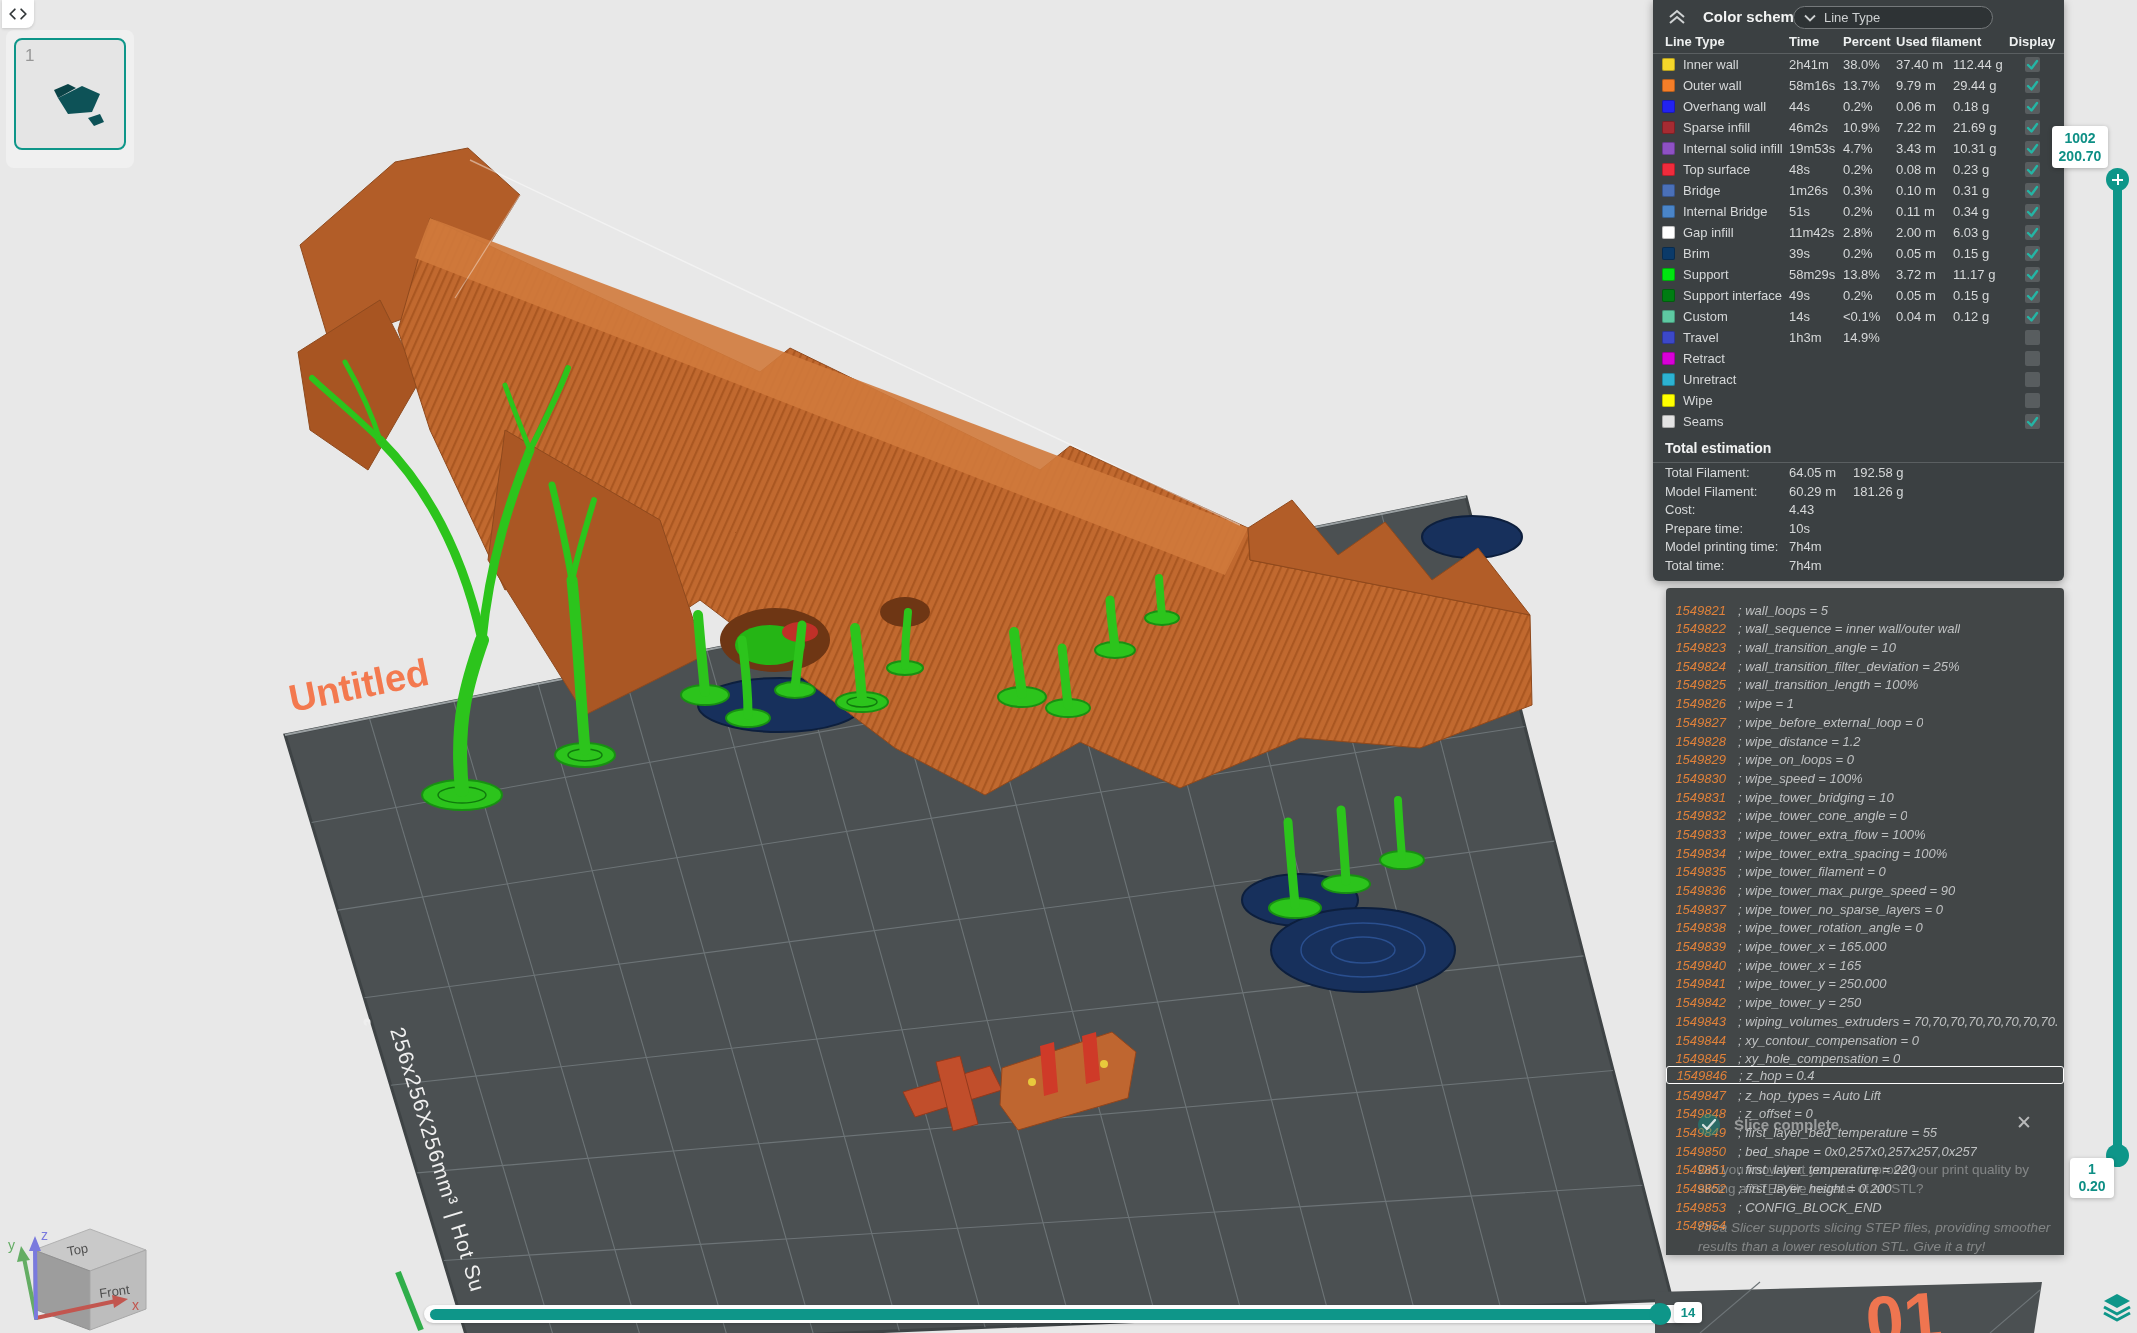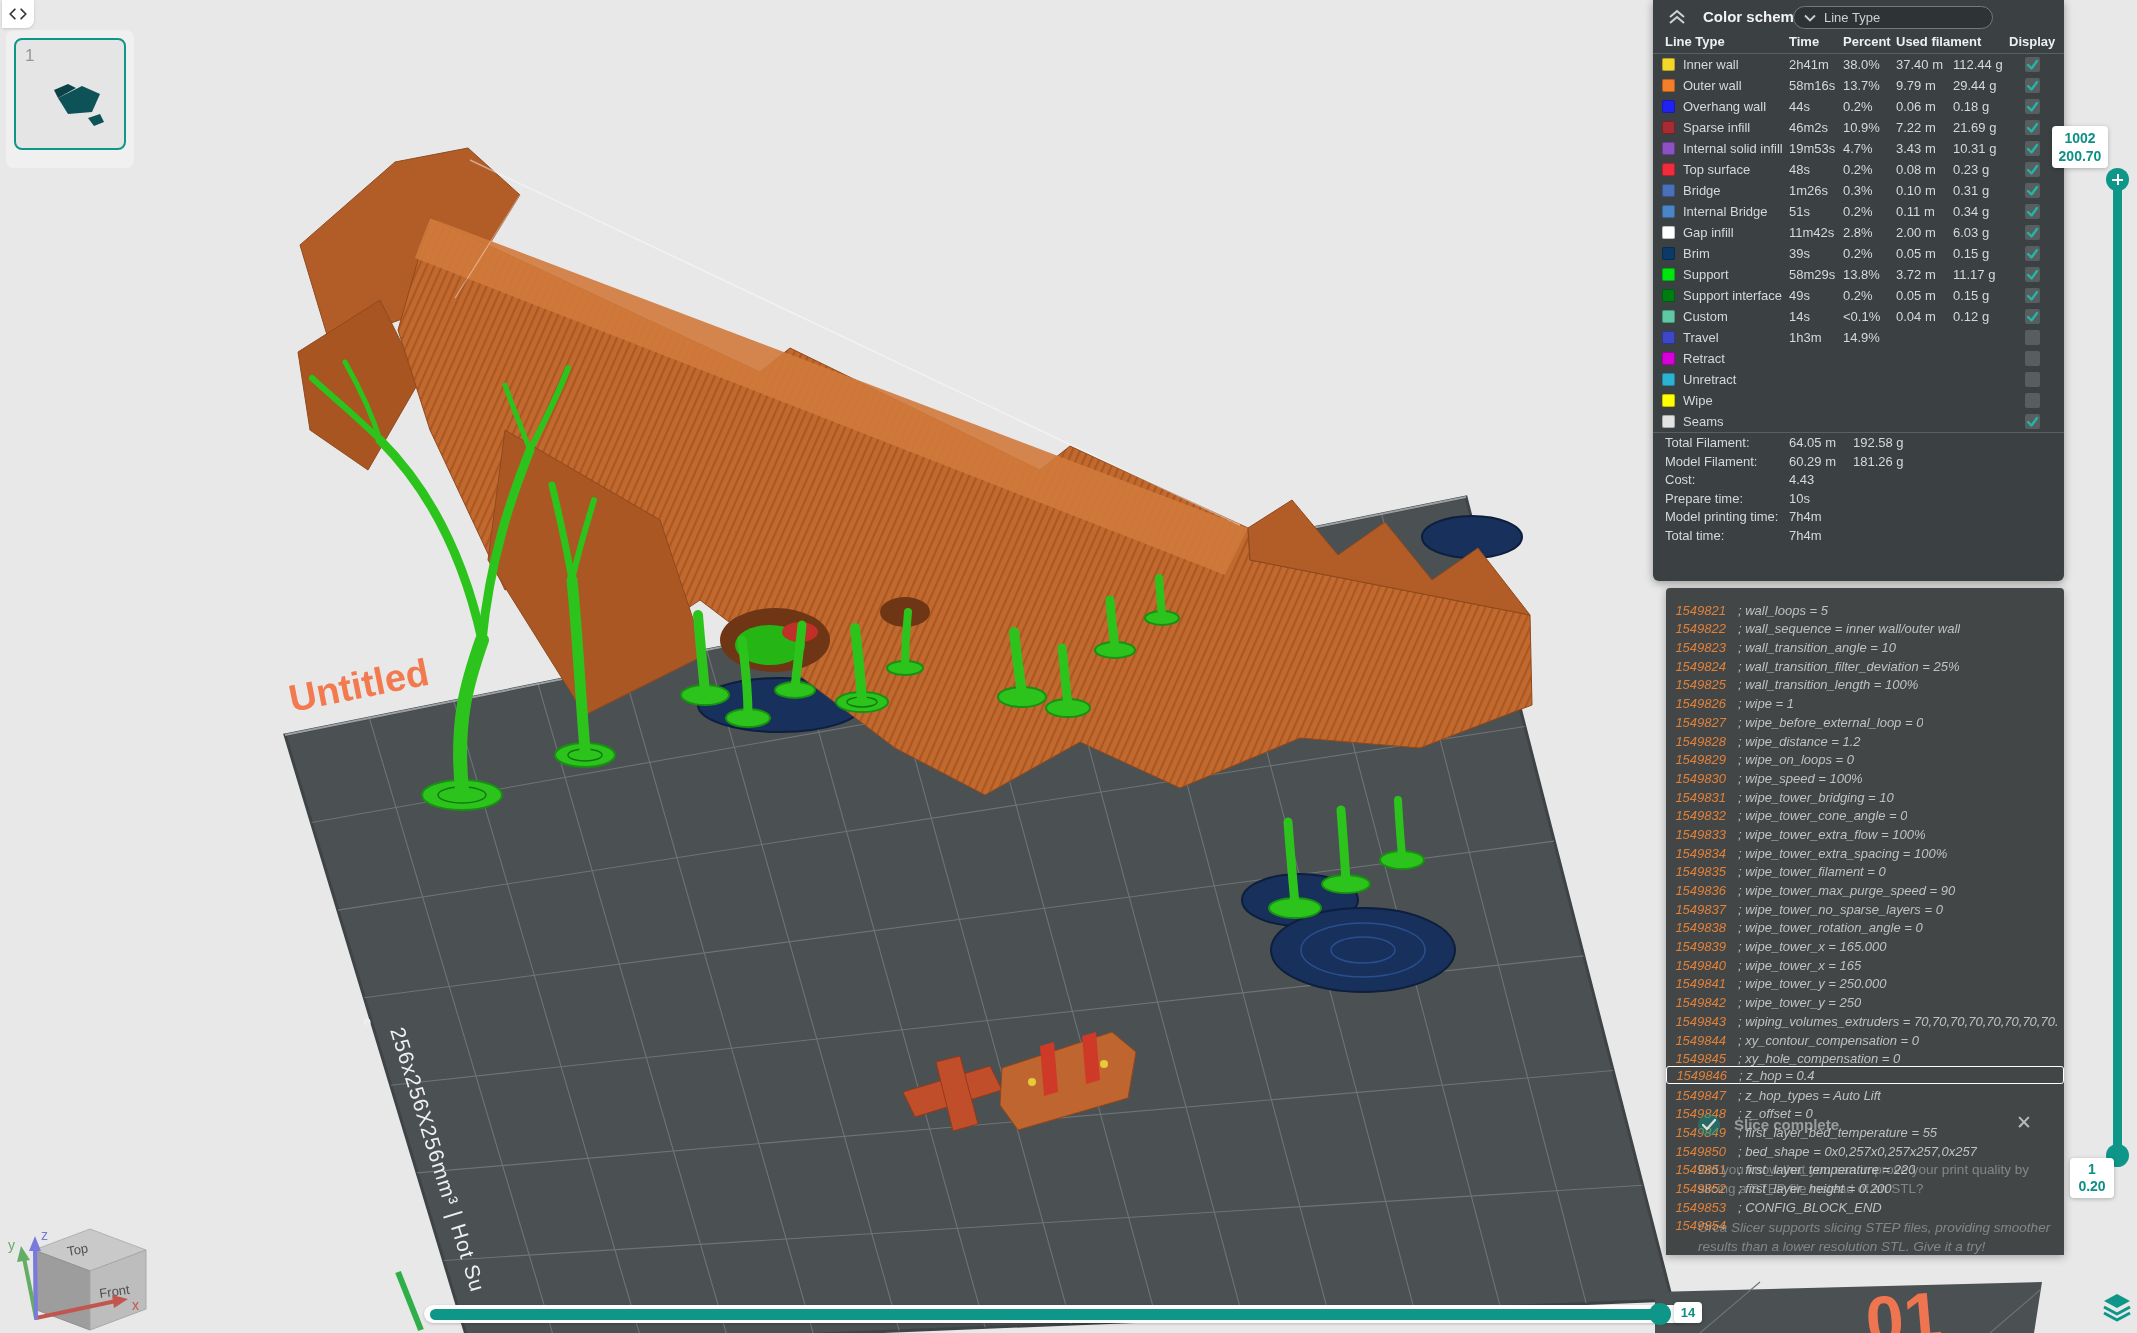--- a/index.html
+++ b/index.html
@@ -470,20 +470,21 @@
           <span class="lg-time"></span>
           <span class="lg-pct"></span>
           <span class="lg-m"></span>
           <span class="lg-g"></span>
           <span class="lg-check"><svg width="15" height="15" viewBox="0 0 15 15">
               <polyline points="3,8 6.5,11.5 12,4" fill="none" stroke="#25b5a5" stroke-width="2.4" stroke-linecap="round" stroke-linejoin="round"></polyline>
             </svg></span>
         </div>
       </div>
     <div id="estimation">
+      <span class="est-title">Total estimation</span>
       <div class="hdiv"></div>
       <div id="est-rows">
           <div class="est-row">
             <span class="est-label">Total Filament:</span>
             <span class="est-v1">64.05 m</span>
             <span class="est-v2">192.58 g</span>
           </div>
           <div class="est-row">
             <span class="est-label">Model Filament:</span>
             <span class="est-v1">60.29 m</span>

